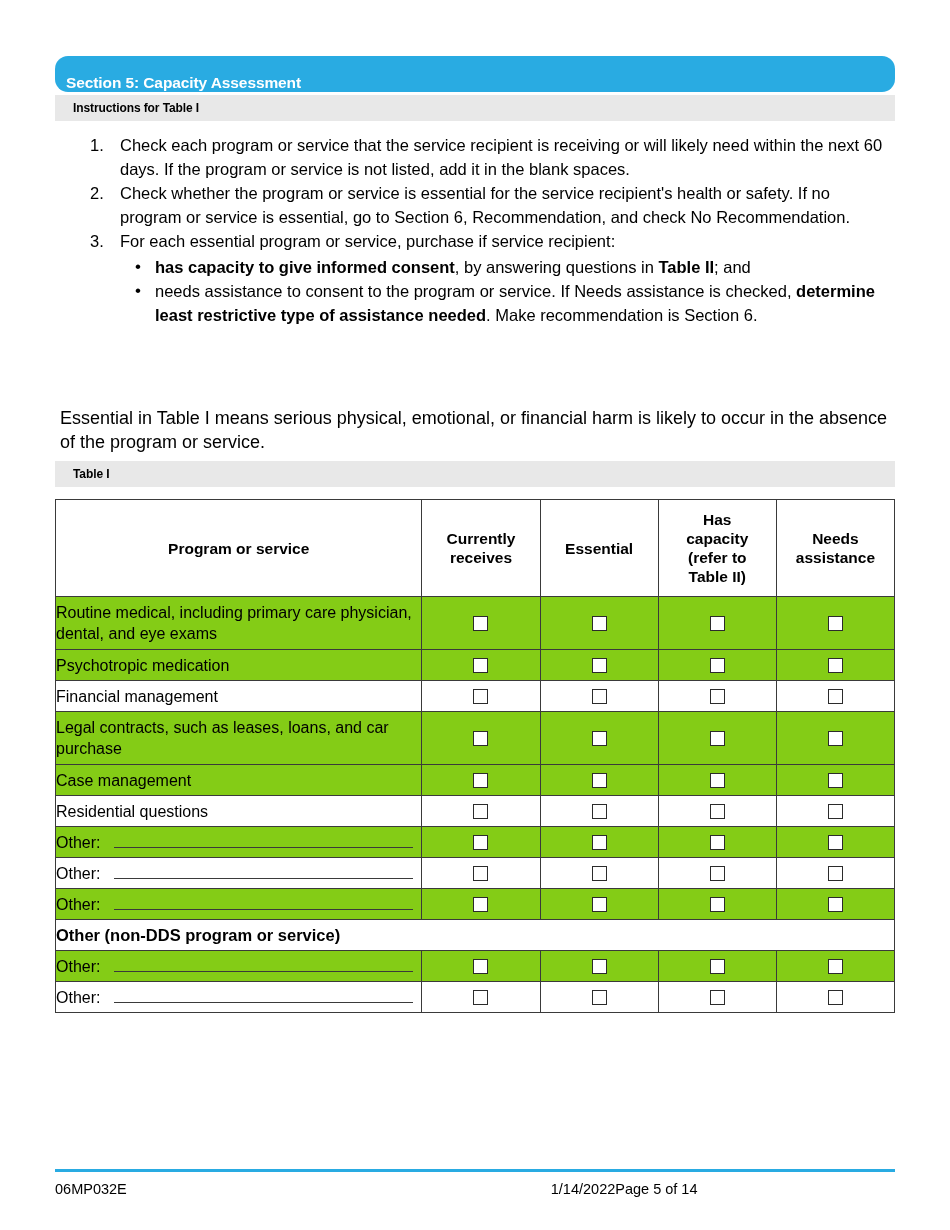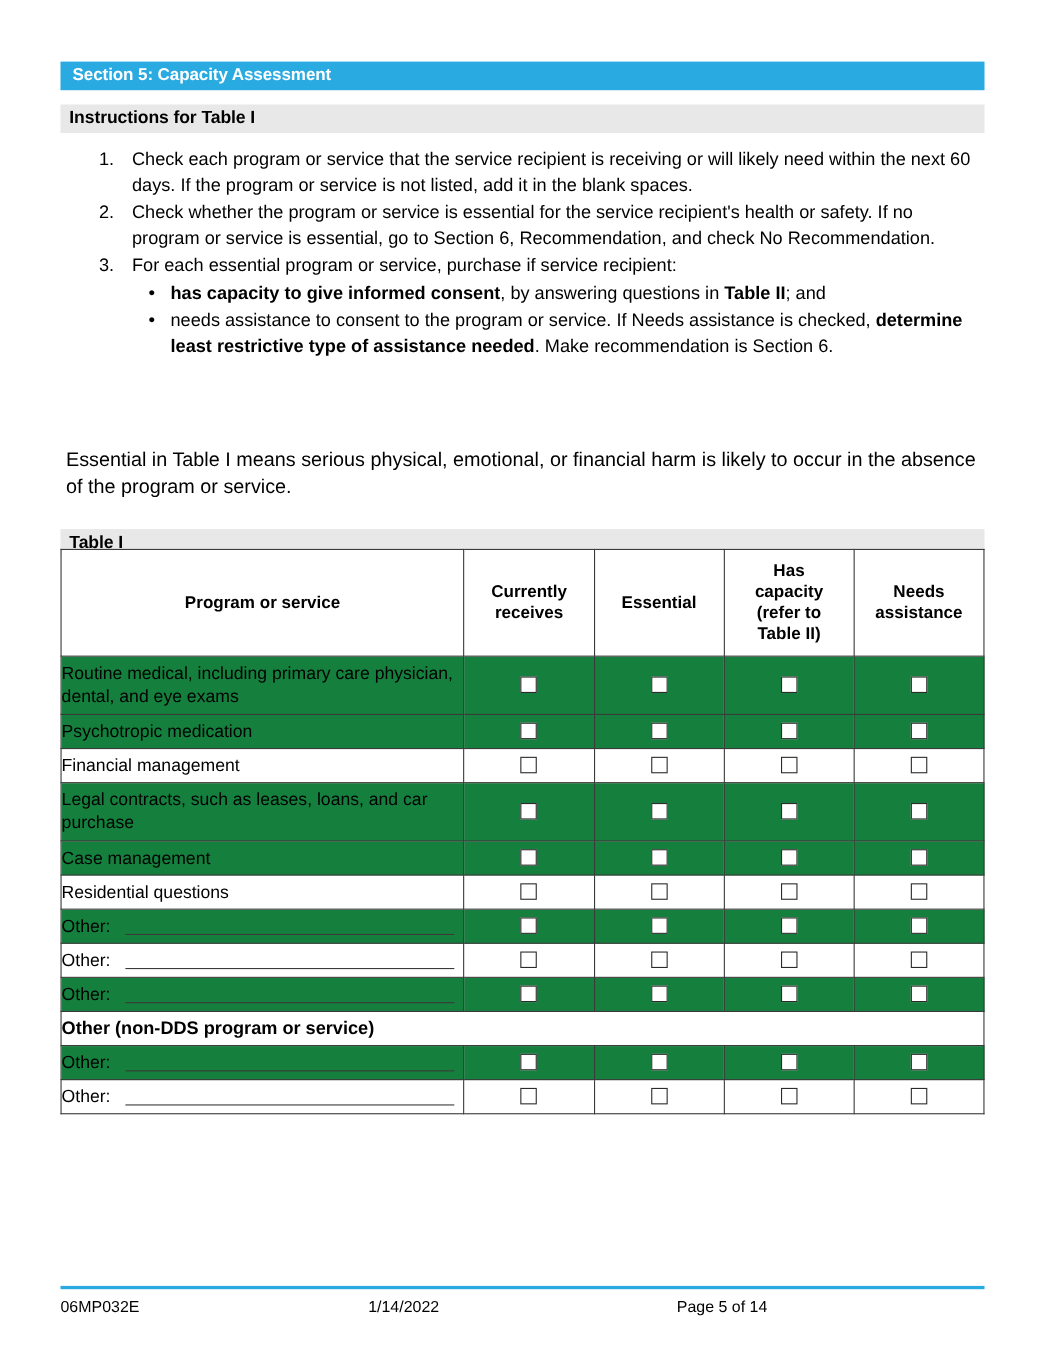--- a/index.html
+++ b/index.html
@@ -22,52 +22,53 @@
     width: 950px;
     height: 1230px;
   }
 
   
   .section-bar {
     position: absolute;
     left: 55px;
     top: 56px;
     width: 840px;
-    height: 26px;
+    height: 36px;
     background: #29ABE2;
     display: flex;
-    align-items: center;
+    align-items: flex-end;
+    border-radius: 13px;
   }
   .section-bar-title {
     font-size: 15.5px;
     font-weight: bold;
     color: #ffffff;
     padding-left: 11px;
     letter-spacing: -0.1px;
   }
 
   
   .grey-bar {
     position: absolute;
     left: 55px;
     width: 840px;
     height: 26px;
     background: #E8E8E8;
     display: flex;
     align-items: center;
   }
   .grey-bar-title {
-    font-size: 16px;
+    font-size: 12px;
     font-weight: bold;
     color: #000000;
-    padding-left: 8px;
+    padding-left: 18px;
     letter-spacing: -0.1px;
   }
   #instructions-bar { top: 95px; }
-  #table-label-bar   { top: 461px; margin-top: 20px; }
+  #table-label-bar   { top: 461px; }
 
   
   .instructions {
     position: absolute;
     left: 90px;
     top: 133px;
     width: 805px;
   }
   .ol-item {
     display: flex;
@@ -143,21 +144,21 @@
 
   td.namecell {
     font-size: 16px;
     line-height: 21px;
     padding: 5px 0 5px 6px;
     text-align: left;
   }
   td.cbcell {
     text-align: center;
   }
-  tr.shaded td { background: #15803d; }
+  tr.shaded td { background: #84cc16; }
   tr.plain  td { background: #ffffff; }
 
   tr.r1 td { height: 52px; }
   tr.r2 td { height: 30px; }
 
   td.sectionhead {
     font-size: 16.5px;
     font-weight: bold;
     line-height: 21px;
     padding: 4px 0 4px 10px;
@@ -171,21 +172,21 @@
     width: 15px;
     height: 15px;
     border: 1.6px solid #2b2b2b;
     background: #ffffff;
     box-sizing: border-box;
     vertical-align: middle;
   }
 
   .otherrow {
     display: flex;
-    align-items: center;
+    align-items: flex-start;
   }
   .otherlabel { flex: 0 0 auto; white-space: nowrap; }
   .otherline {
     flex: 1 1 auto;
     margin-left: 14px;
     margin-right: 8px;
     border-bottom: 1.4px solid #3a3a3a;
     height: 15px;
   }
 
@@ -201,21 +202,21 @@
   .footer {
     position: absolute;
     left: 55px;
     top: 1181px;
     width: 840px;
     display: flex;
     align-items: center;
     font-size: 14.5px;
   }
   .footer-left   { flex: 0 0 33.3%; text-align: left; }
-  .footer-center { flex: 0 0 33.4%; text-align: left; }
+  .footer-center { flex: 0 0 33.4%; text-align: right; }
   .footer-right  { flex: 0 0 33.3%; text-align: left; }
 
   b.strong { font-weight: bold; }
 </style>
 </head>
 <body>
 
 <div class="page">
 
   <div class="section-bar">

